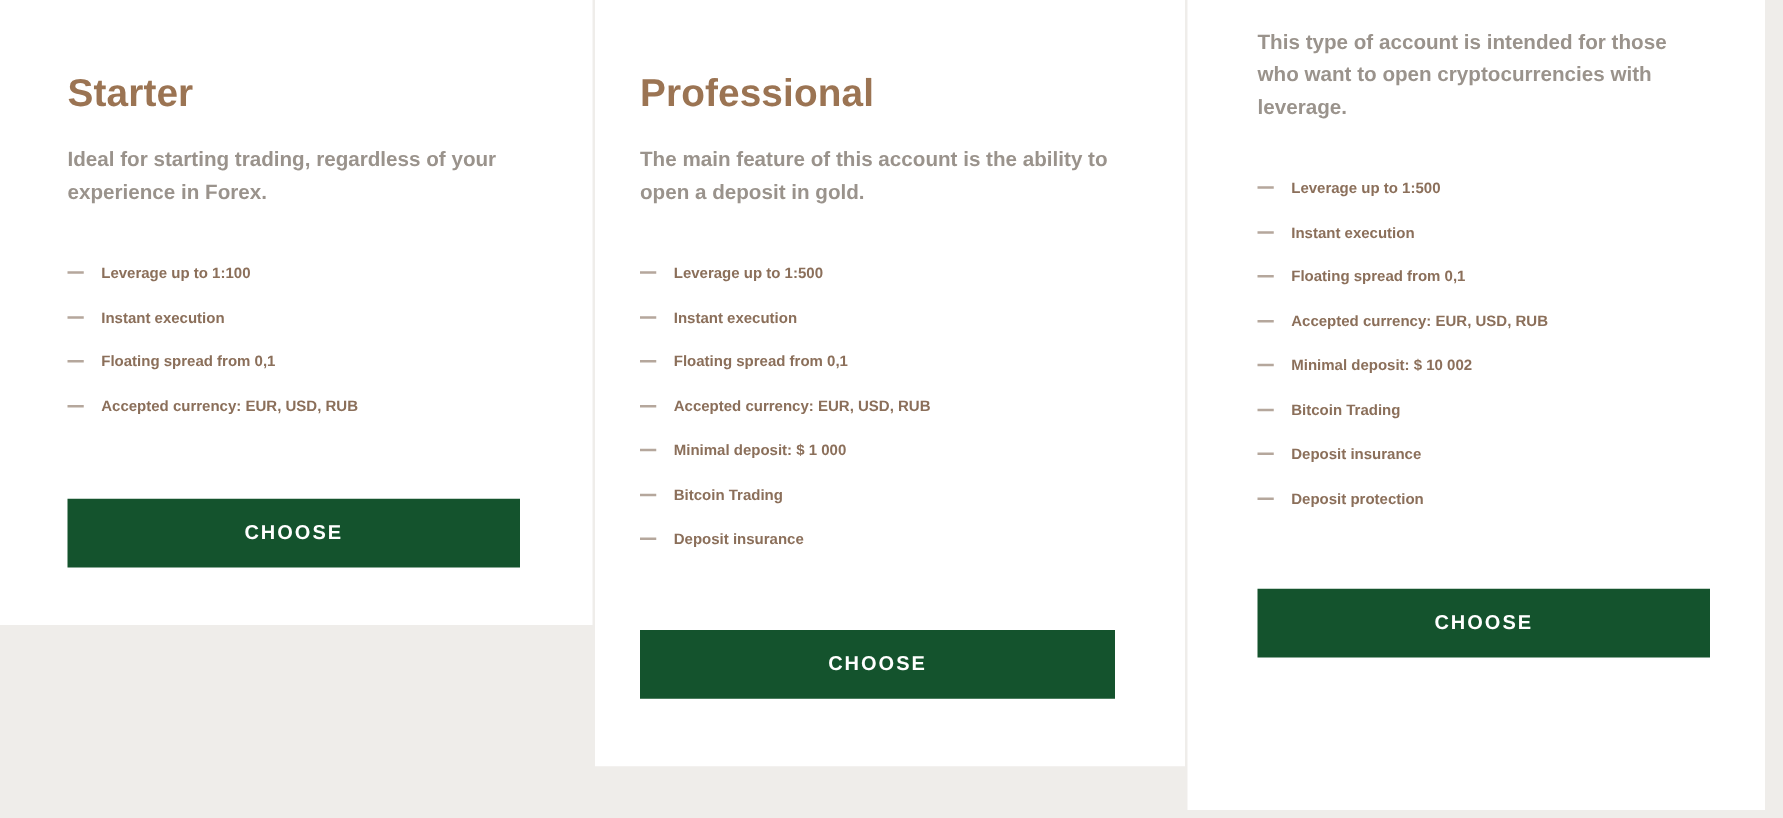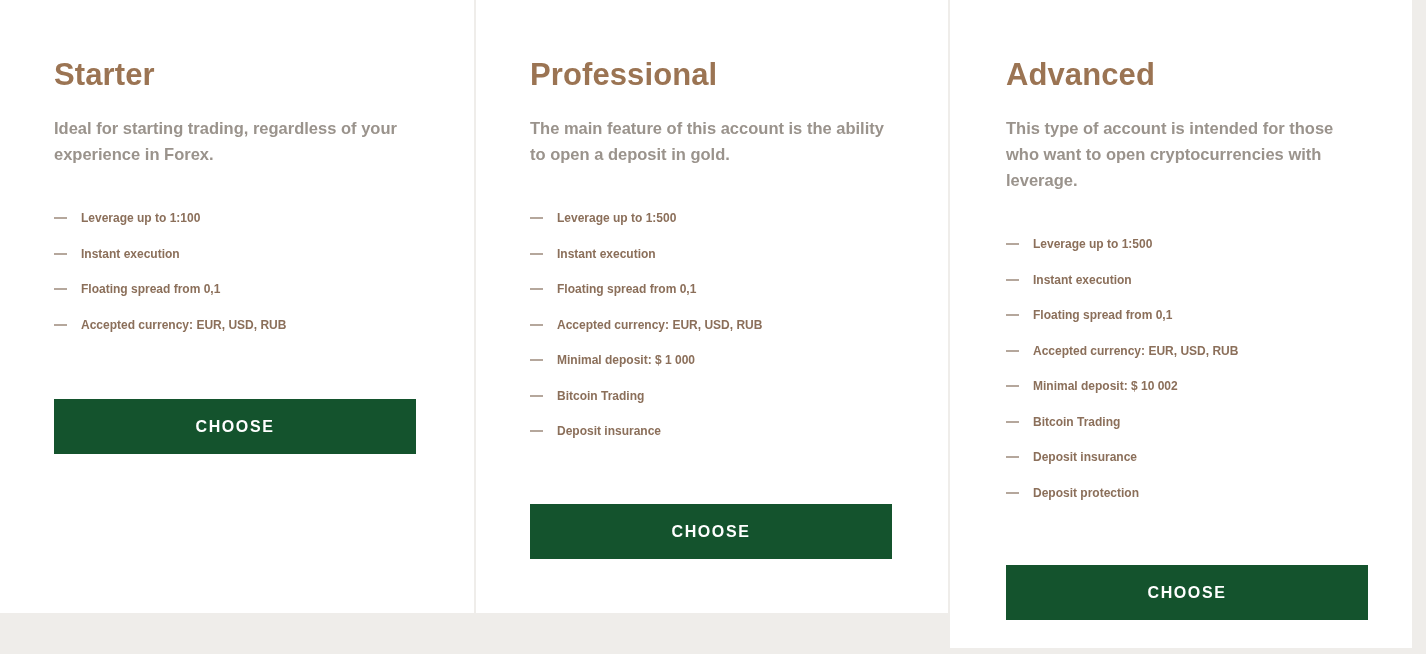--- a/index.html
+++ b/index.html
@@ -25,30 +25,30 @@
     top: 0;
     background: #ffffff;
     box-sizing: border-box;
     overflow: hidden;
   }
 
   
   .card--starter {
     left: 0;
     width: 474px;
-    height: 613px;
+    height: 500px;
     padding-left: 54px;
     padding-right: 58px;
   }
   
   .card--professional {
     left: 476px;
     width: 472px;
     height: 613px;
-    padding-left: 54px;
+    padding-left: 36px;
     padding-right: 56px;
   }
   
   .card--advanced {
     left: 950px;
     width: 462px;
     height: 648px;
     padding-left: 56px;
     padding-right: 44px;
   }
@@ -188,21 +188,20 @@
         <span class="feature-dash"></span>
         <span>Deposit insurance</span>
       </li>
     </ul>
     <div class="btn-wrap--professional">
       <button class="choose-button">CHOOSE</button>
     </div>
   </section>
 
   <section class="card card--advanced">
-    <h2 class="card-title">Advanced</h2>
     <p class="card-desc">This type of account is intended for those who want to open cryptocurrencies with leverage.</p>
     <ul class="feature-list">
       <li class="feature-item">
         <span class="feature-dash"></span>
         <span>Leverage up to 1:500</span>
       </li>
       <li class="feature-item">
         <span class="feature-dash"></span>
         <span>Instant execution</span>
       </li>

